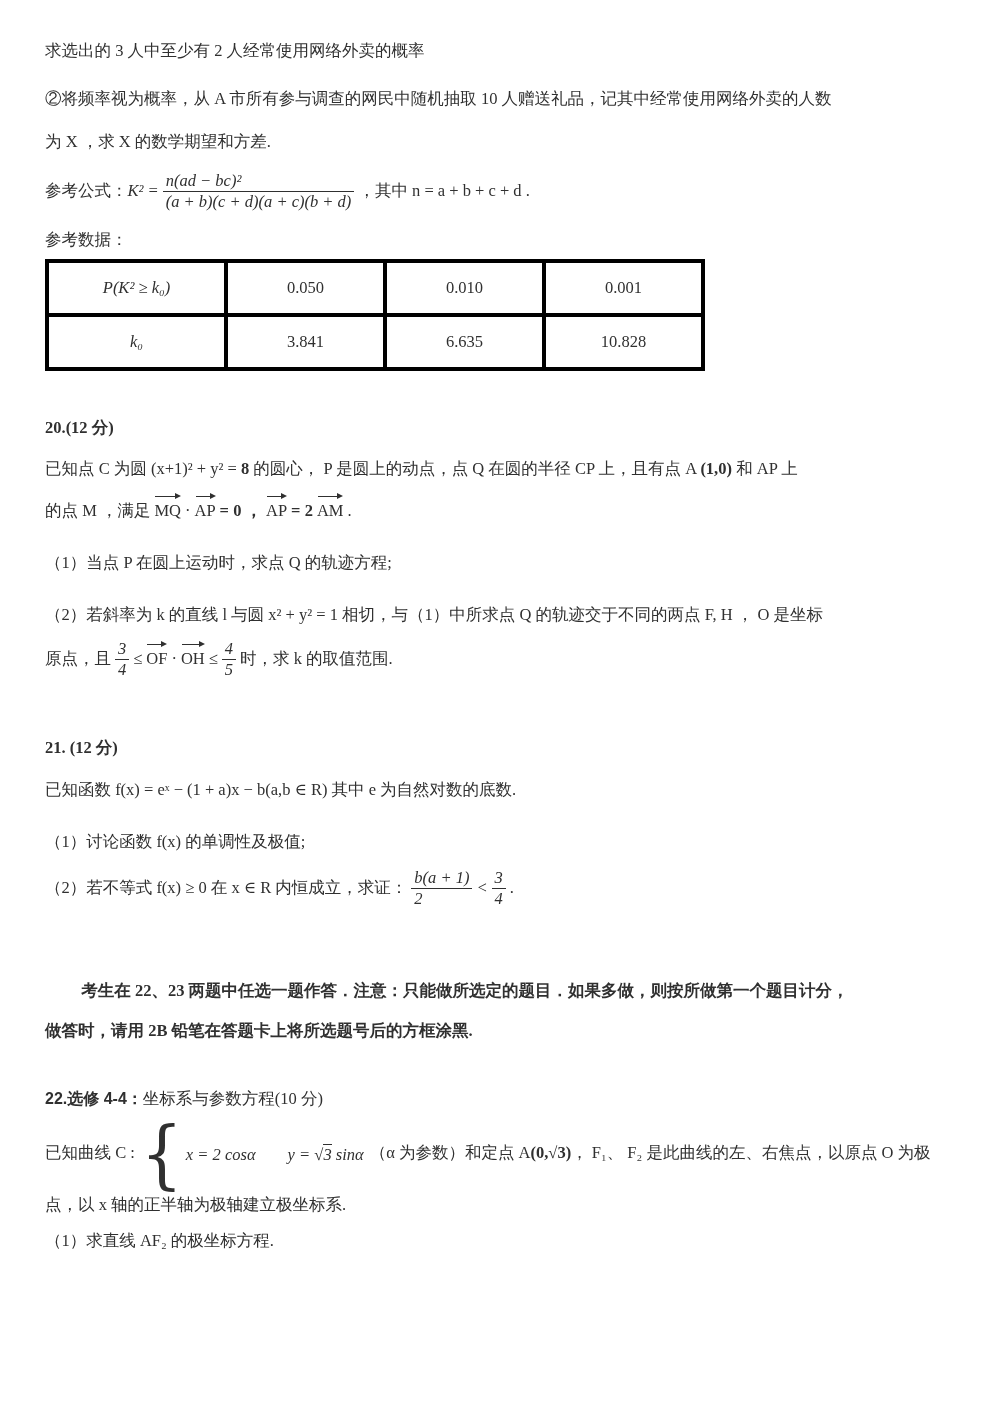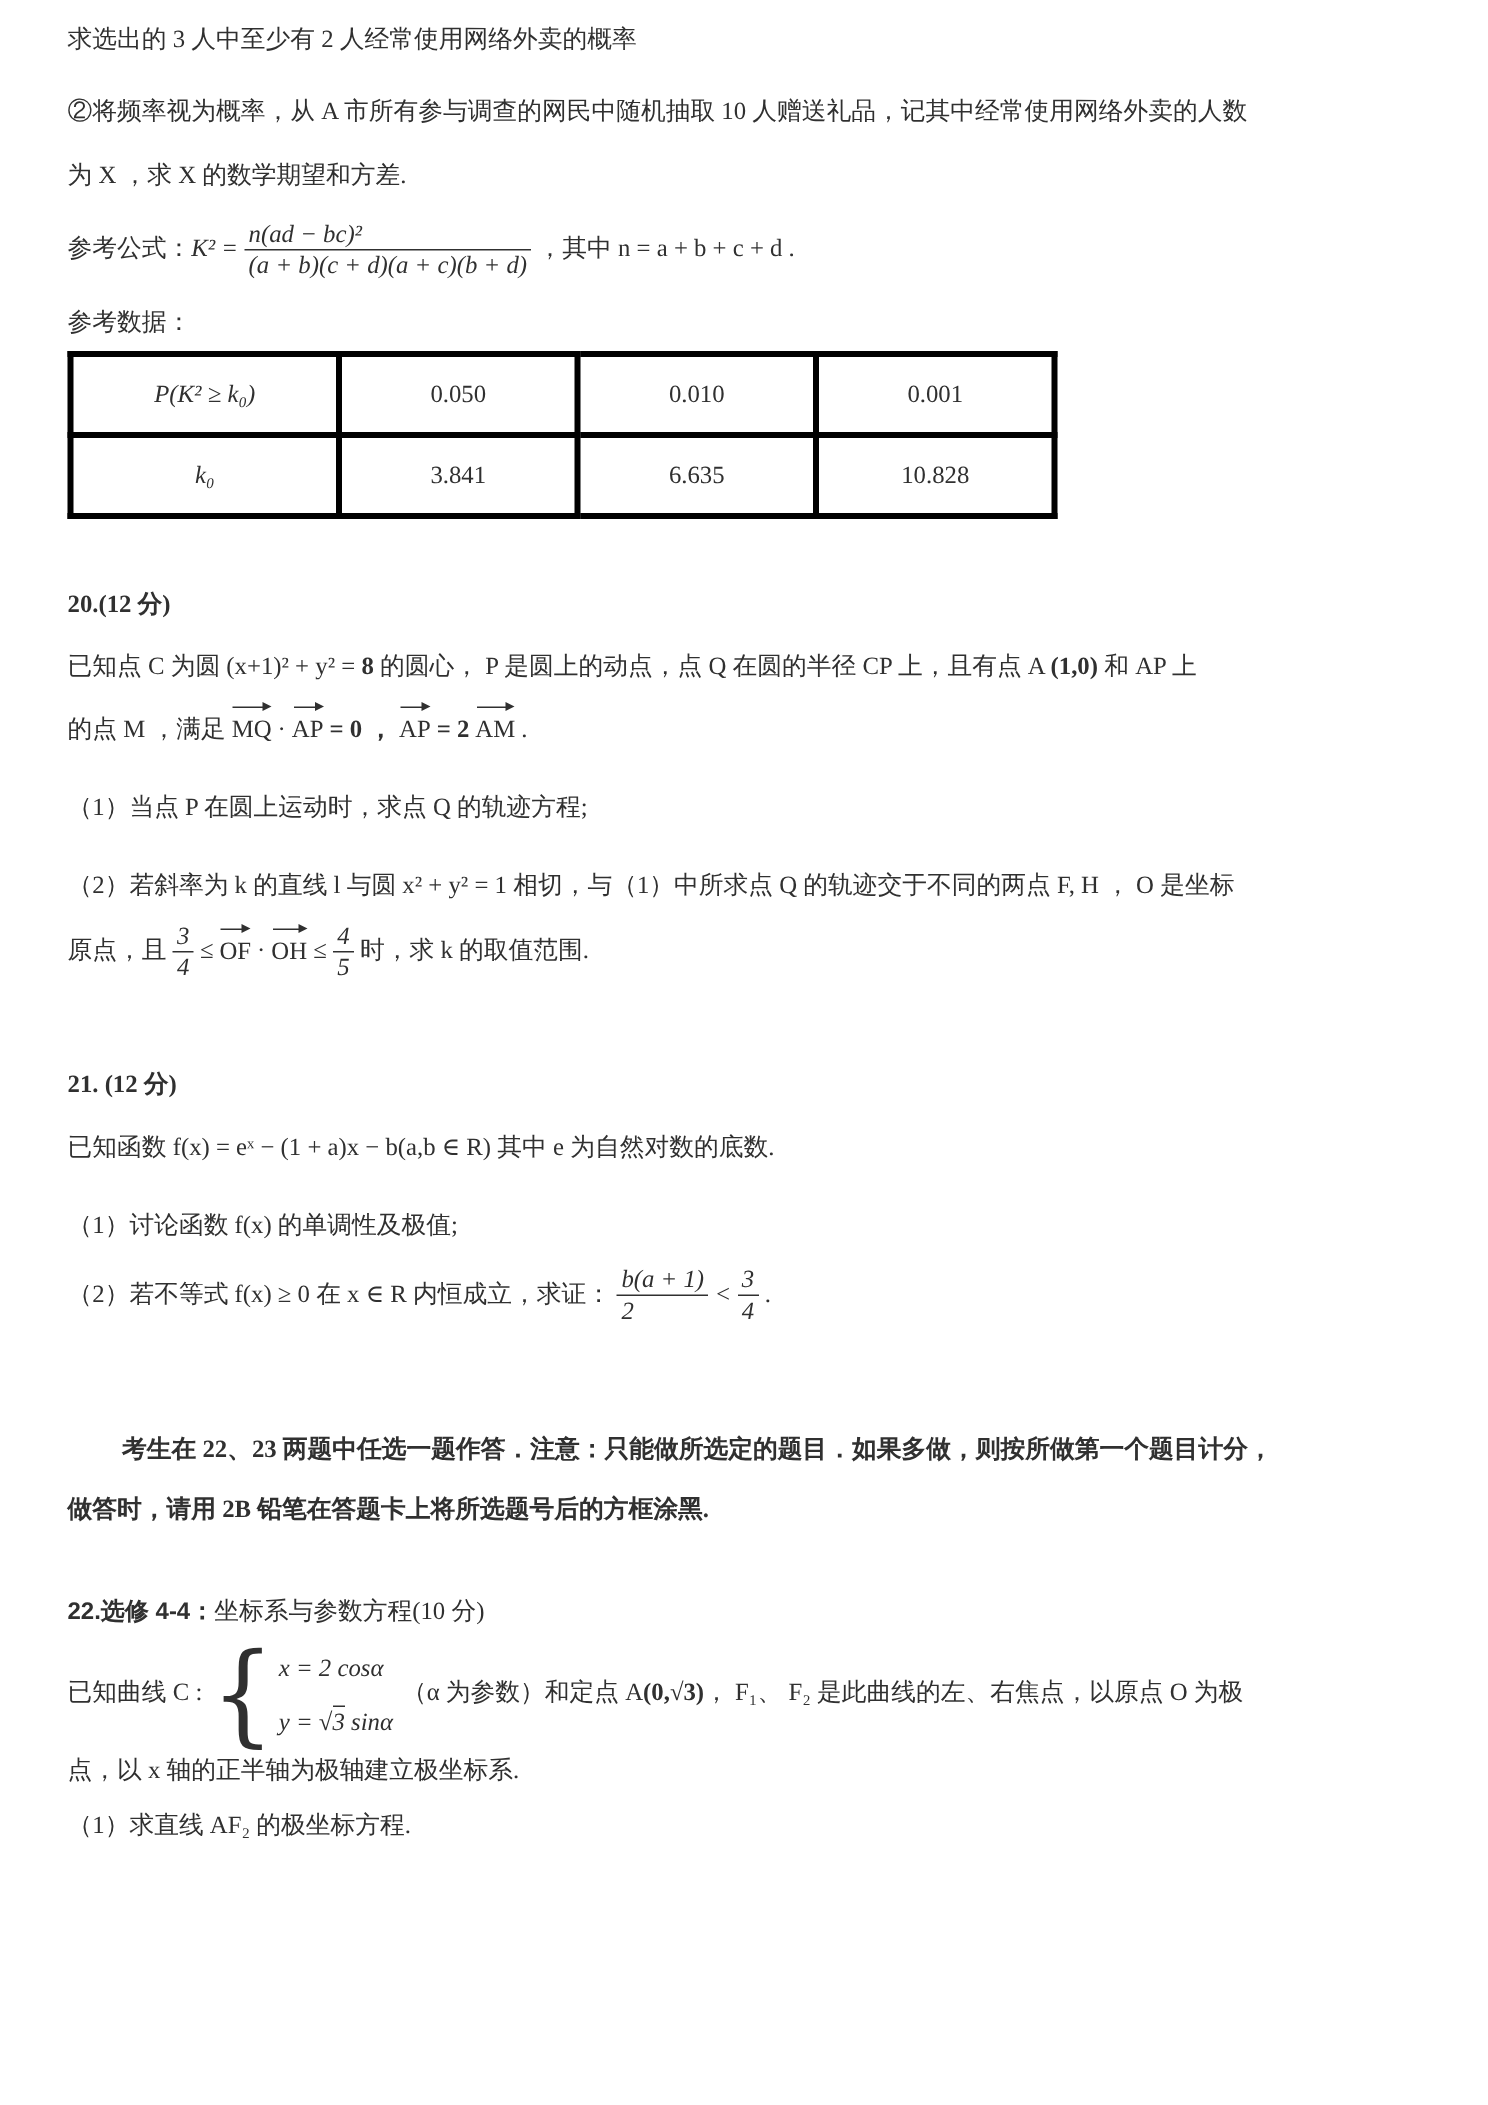--- a/index.html
+++ b/index.html
@@ -1,21 +1,21 @@
 <!DOCTYPE html>
 <html><head>
 <meta charset="utf-8">
 <style>
   html,body{margin:0;padding:0;background:#ffffff;}
   body{
     width:992px;height:1403px;overflow:hidden;
     font-family:"Liberation Serif","DejaVu Serif",serif;
     font-size:16.5px;color:#303030;
   }
-  .page{padding:15px 42px 0 45px;}
+  .page{padding:40px 42px 0 45px;}
   .line{line-height:1.35;}.mt10{margin-top:10px}.mt12{margin-top:12px}
   .mt14{margin-top:14px}.mt16{margin-top:16px}.mt18{margin-top:18px}
   .mt20{margin-top:20px}.mt22{margin-top:20px}.mt26{margin-top:26px}
   .mt30{margin-top:30px}.mt46{margin-top:46px}.mt70{margin-top:70px}
   .mt132{margin-top:56px}
   .b{font-weight:bold;}
   .math{font-style:italic;}
   .indent2{text-indent:2.2em;}
   .bold-sans{font-weight:bold;font-family:"Liberation Sans","DejaVu Sans",sans-serif;font-size:16px;}
 
@@ -30,21 +30,21 @@
   .vec .vec-arrow{position:absolute;left:0;right:0;top:-8px;height:8px;}
   .vec .vec-arrow::before{content:"";position:absolute;left:1px;right:4px;top:4px;
         border-top:1.3px solid #303030;}
   .vec .vec-arrow::after{content:"";position:absolute;right:0;top:1.5px;width:0;height:0;
         border-left:6px solid #303030;border-top:3px solid transparent;border-bottom:3px solid transparent;}
 
   
   .system{display:inline-flex;align-items:center;vertical-align:middle;margin:0 6px;}
   .system .brace{font-size:66px;line-height:0.9;font-weight:300;transform:scaleY(1.12);
         font-family:"DejaVu Serif",serif;margin-right:3px;}
-  .system .eqs{display:inline-flex;flex-direction:column;gap:16px;font-style:italic;line-height:1.2;}
+  .system .eqs{display:inline-flex;flex-direction:row;gap:32px;font-style:italic;line-height:1.2;}
 
   .sqrt-arg{border-top:1.3px solid #303030;}
 
   
   table.ref-table{border-collapse:collapse;margin-top:8px;width:660px;table-layout:fixed;}
   table.ref-table td{border:4px solid #000000;height:50px;text-align:center;
         vertical-align:middle;padding:0 4px;}
   table.ref-table td:first-child{width:167px;}
 </style>
 </head>

